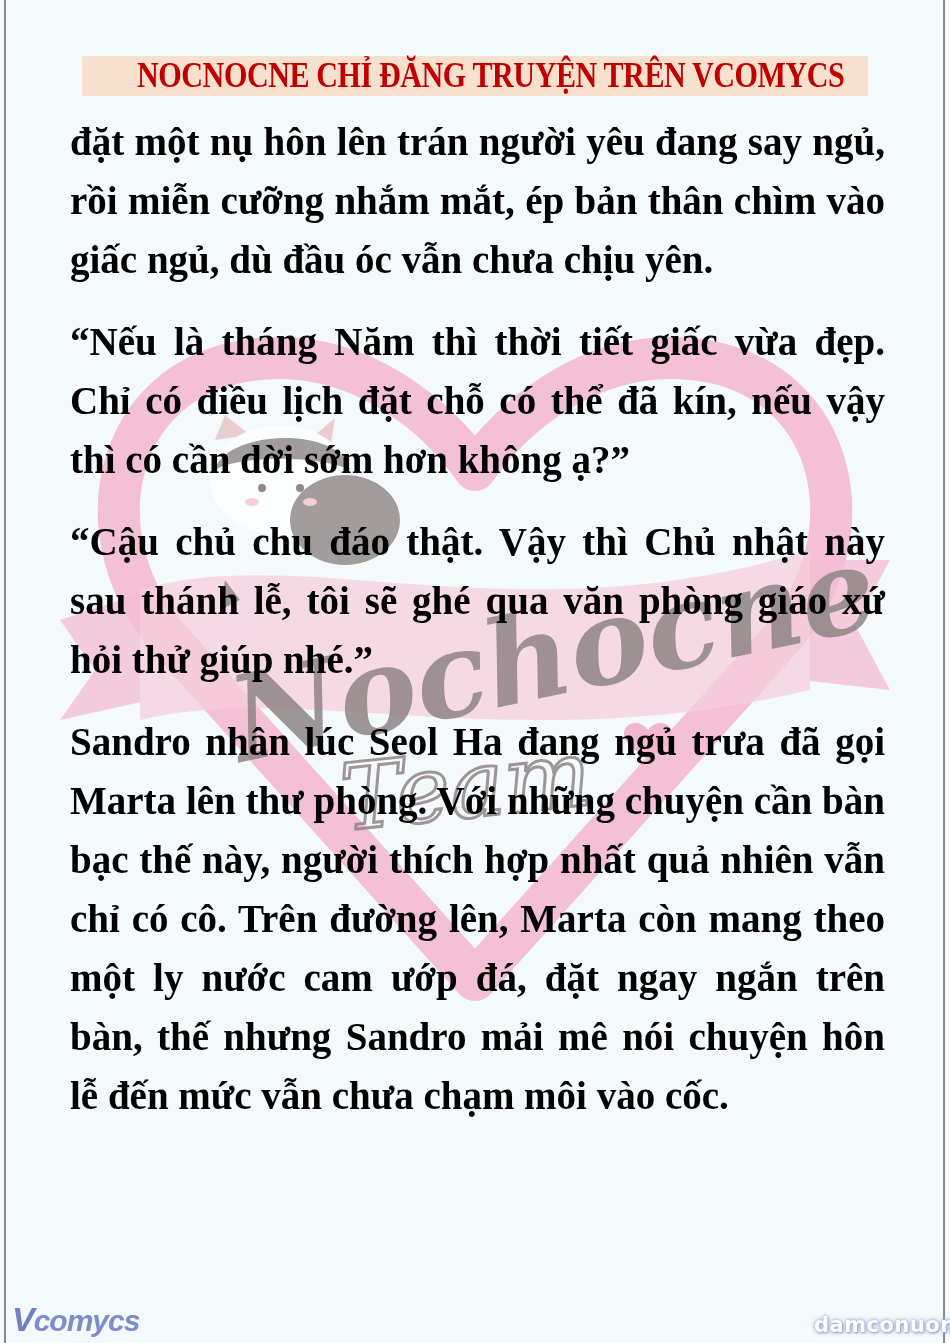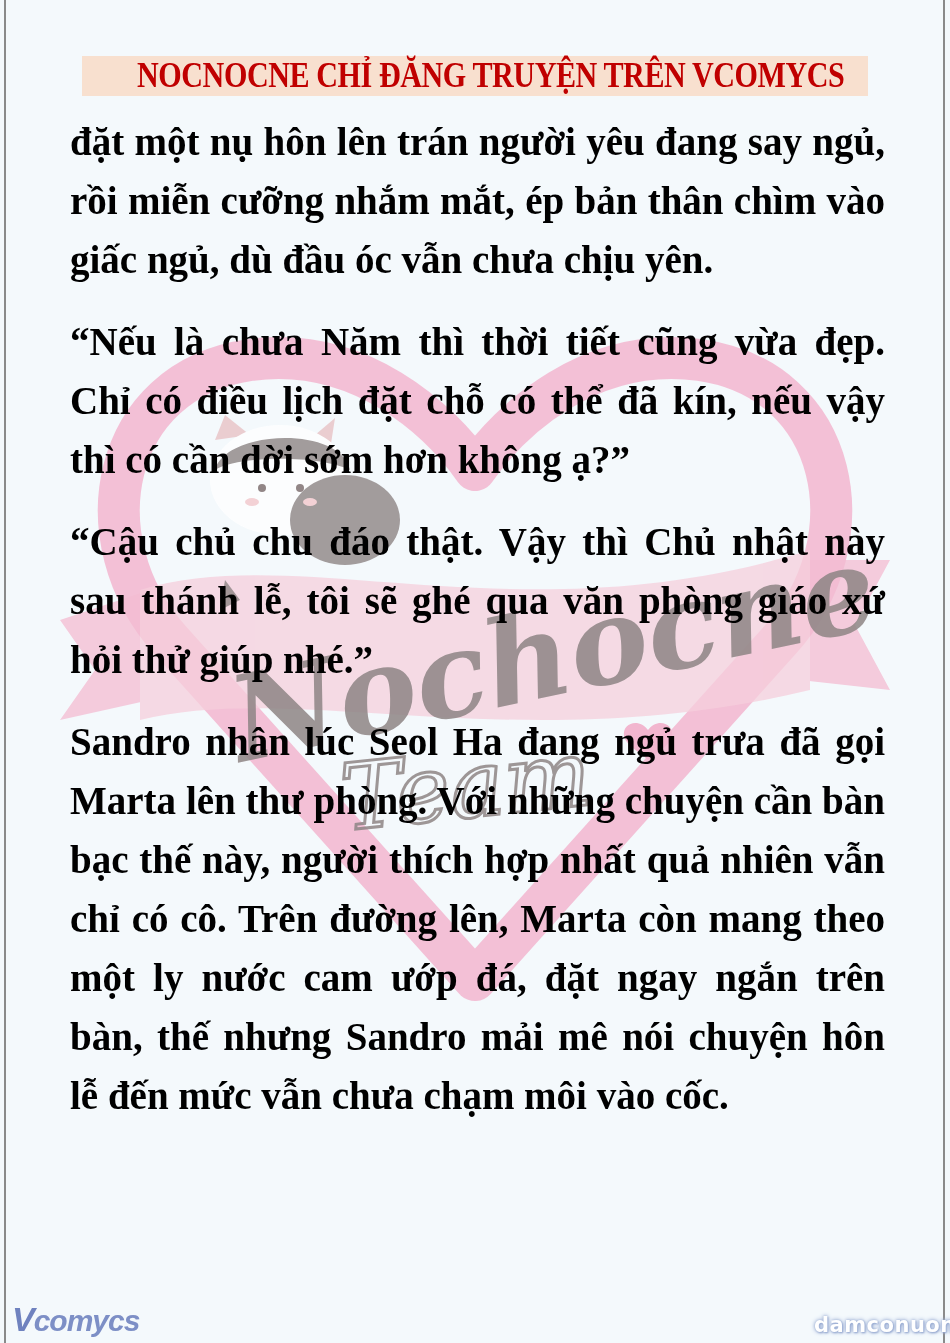--- a/index.html
+++ b/index.html
@@ -84,21 +84,21 @@
   <text x="340" y="820" transform="rotate(-6 440 780)" font-family="DejaVu Serif, serif" font-style="italic" font-size="92" fill="none" stroke="#8e8585" stroke-width="3" opacity="0.85">Team</text>
 
   <path d="M648 730 C640 718 622 722 624 736 C626 746 640 752 648 760 C656 752 670 746 672 736 C674 722 656 718 648 730 Z" fill="#f2b6cf"></path>
 </svg>
 
 <div class="banner"></div>
 <div class="banner-text">NOCNOCNE CHỈ ĐĂNG TRUYỆN TRÊN VCOMYCS</div>
 
 <div class="content">
   <p class="para">đặt một nụ hôn lên trán người yêu đang say ngủ, rồi miễn cưỡng nhắm mắt, ép bản thân chìm vào giấc ngủ, dù đầu óc vẫn chưa chịu yên.</p>
-  <p class="para">“Nếu là chưa Năm thì thời tiết cũng vừa đẹp. Chỉ có điều lịch đặt chỗ có thể đã kín, nếu vậy thì có cần dời sớm hơn không ạ?”</p>
+  <p class="para">“Nếu là tháng Năm thì thời tiết giấc vừa đẹp. Chỉ có điều lịch đặt chỗ có thể đã kín, nếu vậy thì có cần dời sớm hơn không ạ?”</p>
   <p class="para">“Cậu chủ chu đáo thật. Vậy thì Chủ nhật này sau thánh lễ, tôi sẽ ghé qua văn phòng giáo xứ hỏi thử giúp nhé.”</p>
   <p class="para">Sandro nhân lúc Seol Ha đang ngủ trưa đã gọi Marta lên thư phòng. Với những chuyện cần bàn bạc thế này, người thích hợp nhất quả nhiên vẫn chỉ có cô. Trên đường lên, Marta còn mang theo một ly nước cam ướp đá, đặt ngay ngắn trên bàn, thế nhưng Sandro mải mê nói chuyện hôn lễ đến mức vẫn chưa chạm môi vào cốc.</p>
 </div>
 
 <div class="logo-vcomycs">
   <span class="v">V</span><span>comycs</span>
 </div>
 
 <div class="credit">damconuong</div>
 

